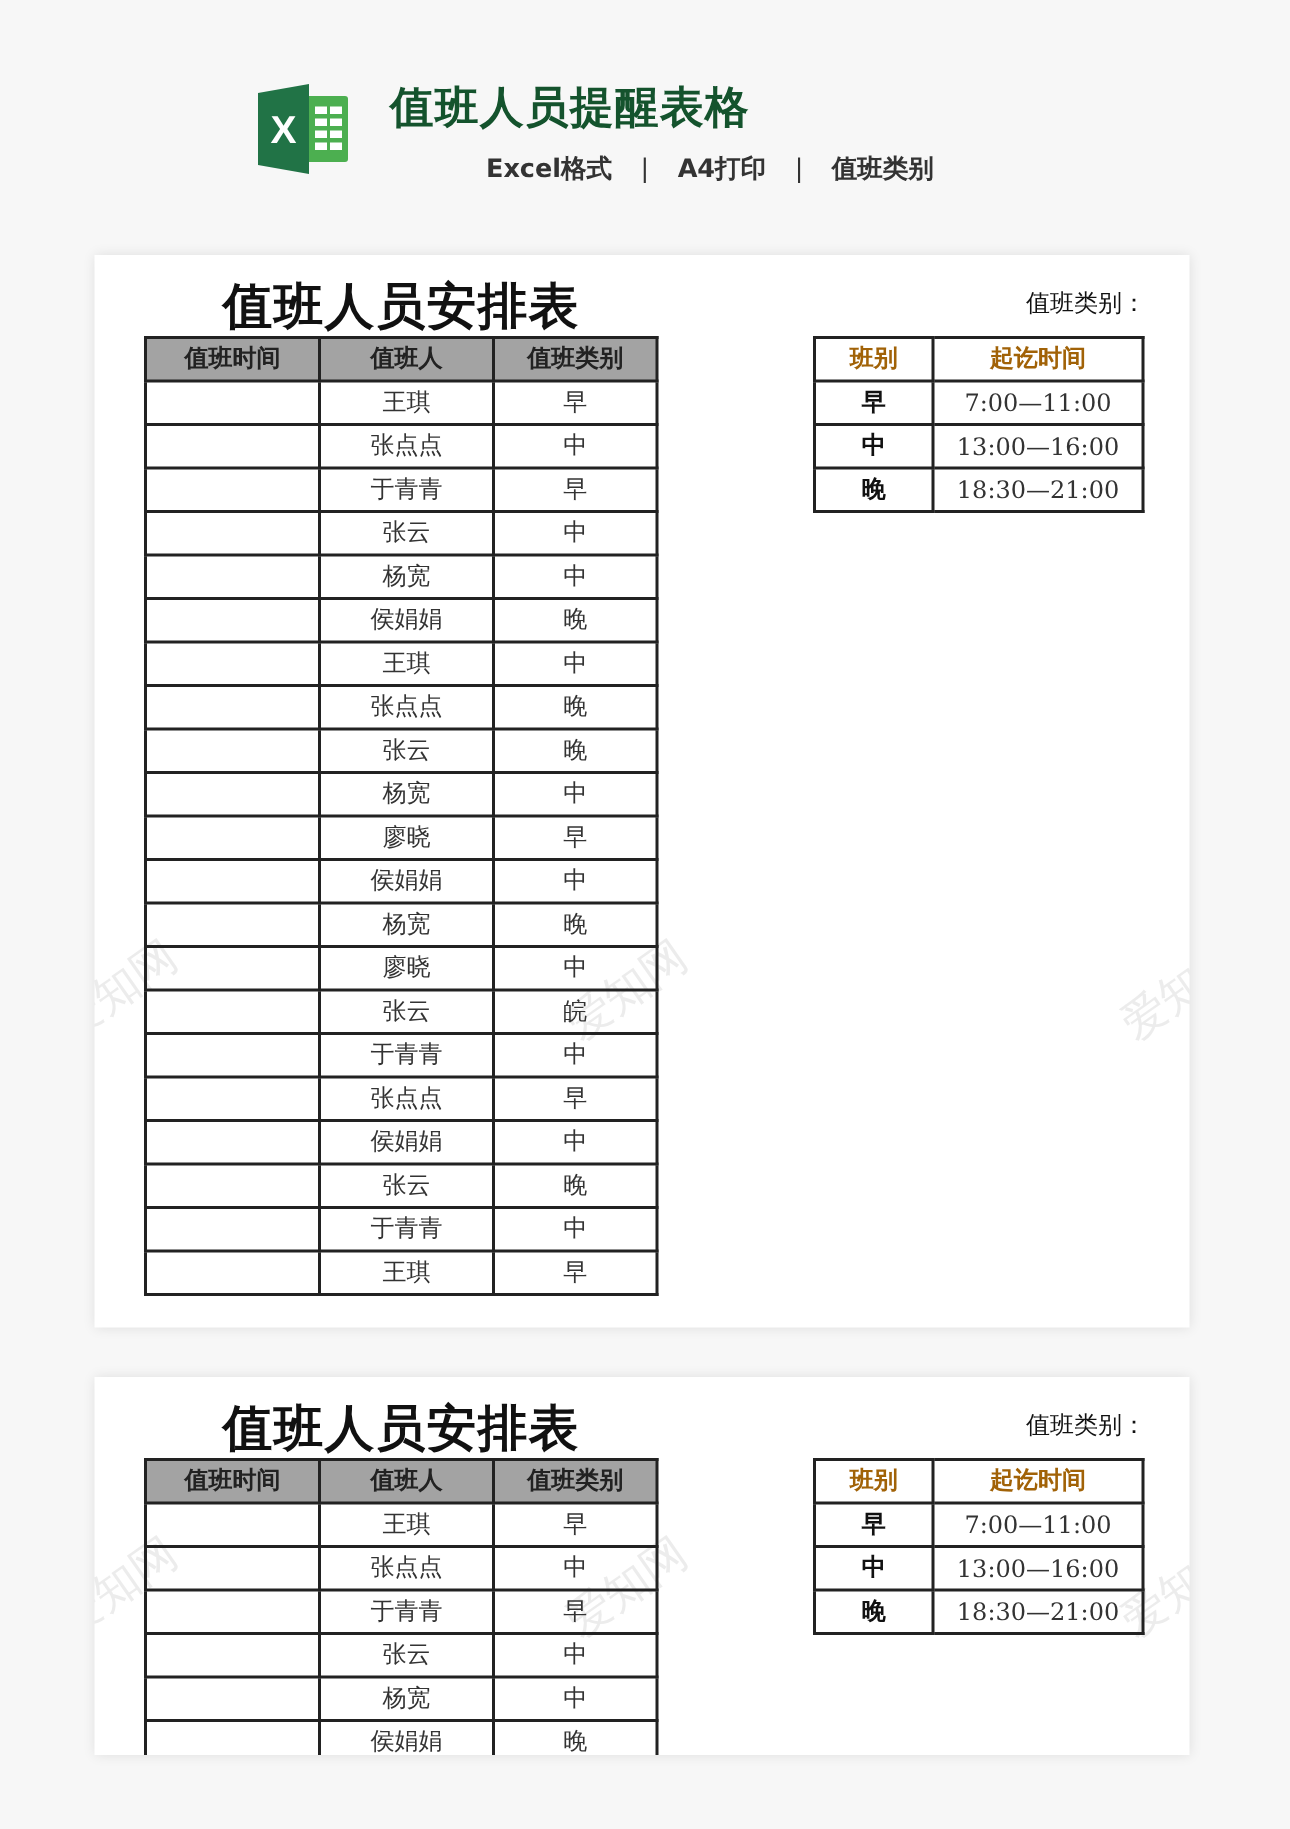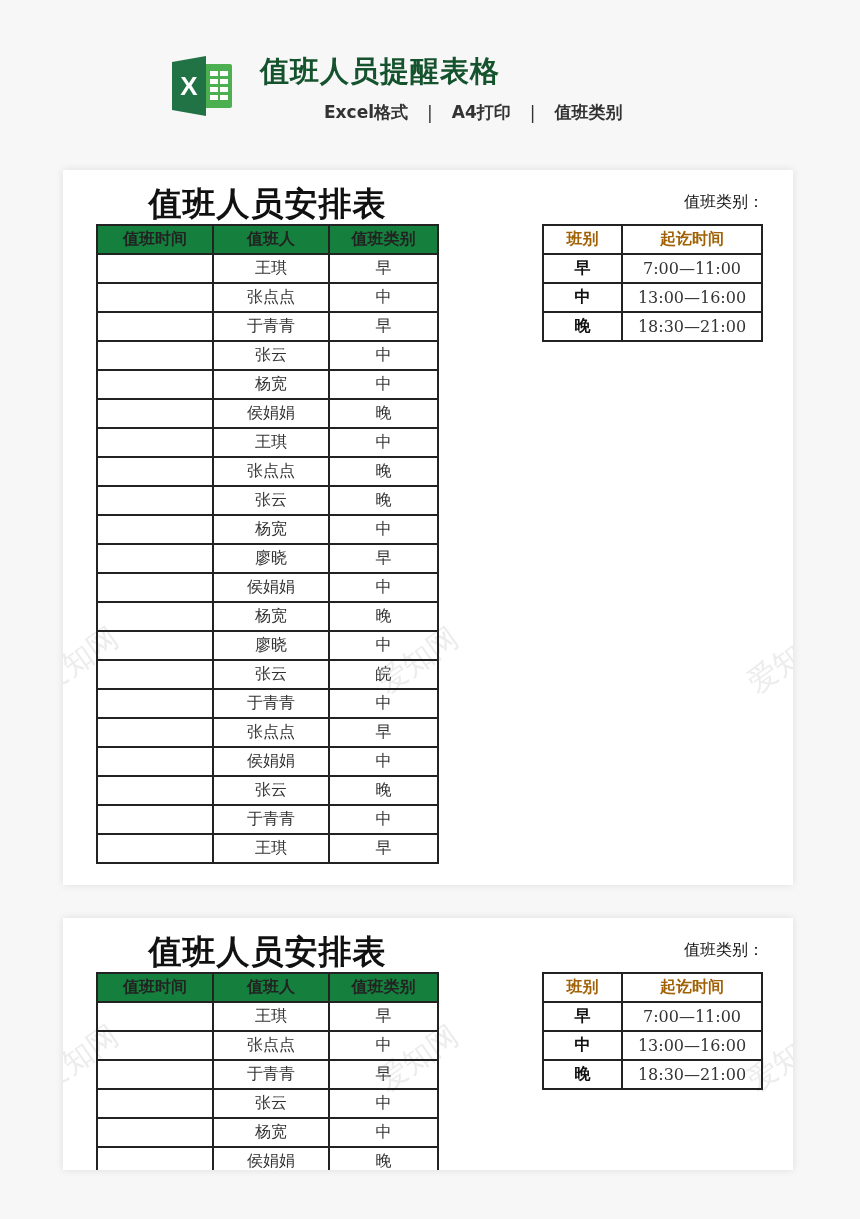--- a/index.html
+++ b/index.html
@@ -38,21 +38,21 @@
     color:#111; top:22px;
   }
   table { border-collapse:collapse; position:absolute; }
   table td, table th {
     border:2px solid #222; padding:0; text-align:center; height:27px;
     font-family:"DejaVu Serif", "Liberation Serif", serif;
     font-size:16px; color:#333; font-weight:normal;
   }
   .main-table { left:33px; top:54px; }
   .main-table th {
-    background:#15803d; font-family:"DejaVu Sans", "Liberation Sans", sans-serif;
+    background:#a3a3a3; font-family:"DejaVu Sans", "Liberation Sans", sans-serif;
     font-weight:bold; font-size:16px; color:#222;
   }
   .main-table col.c1 { width:116px; }
   .main-table col.c2 { width:116px; }
   .main-table col.c3 { width:109px; }
   .cat-table { left:479px; top:54px; }
   .cat-table col.k1 { width:79px; }
   .cat-table col.k2 { width:140px; }
   .cat-table th { font-family:"DejaVu Sans", "Liberation Sans", sans-serif; font-weight:bold; color:#a16207; }
   .cat-table td.shift { font-family:"DejaVu Sans", "Liberation Sans", sans-serif; font-weight:bold; color:#111; }

